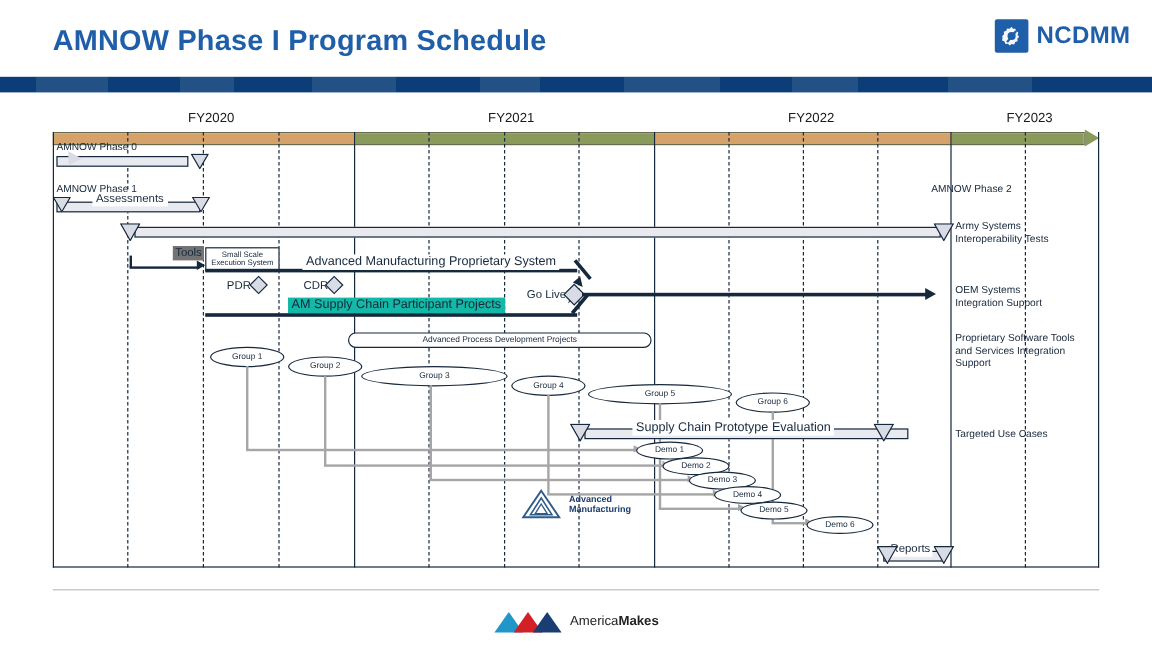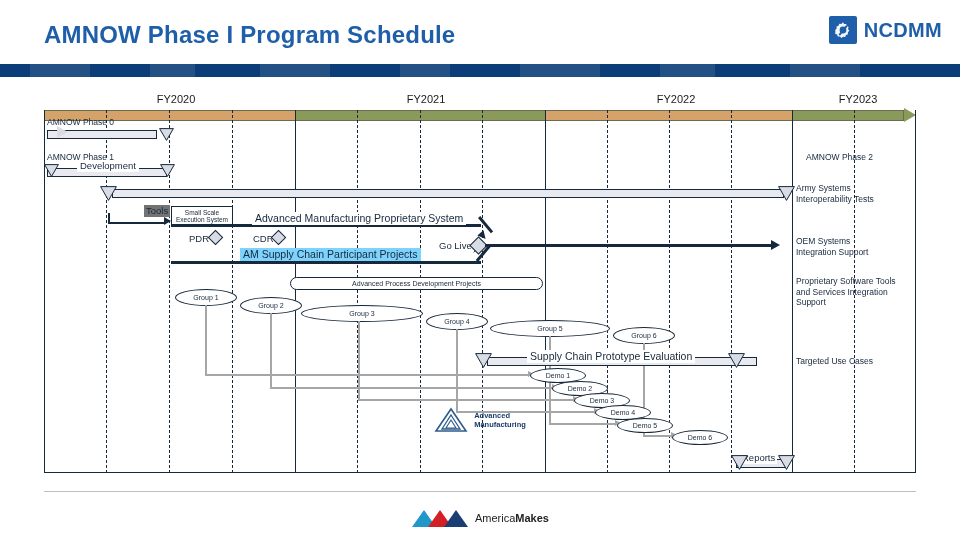--- a/index.html
+++ b/index.html
@@ -146,33 +146,33 @@
   <div class="sbar" style="left:47px;top:130px;width:110px;"></div>
   <div class="sbar-head" style="left:57px;top:126px;border-left-color:#D9DCE4;"></div>
   <div class="triw" style="left:159px;top:128px;">
     <svg width="15" height="13" viewBox="0 0 15 13">
         <polygon points="0.6,0.6 14.4,0.6 7.5,12.4" fill="#D9DCE4" stroke="#16283C" stroke-width="1"></polygon>
       </svg>
   </div>
 
   <div class="lbl" style="left:47px;top:152px;">AMNOW Phase 1</div>
   <div class="sbar" style="left:47px;top:168px;width:120px;"></div>
-  <div class="lbl med" style="left:77px;top:160px;background:#fff;padding:0 3px;">Development</div>
+  <div class="lbl med" style="left:77px;top:160px;background:#fff;padding:0 3px;">Assessments</div>
   <div class="triw" style="left:44px;top:164px;">
     <svg width="15" height="13" viewBox="0 0 15 13">
         <polygon points="0.6,0.6 14.4,0.6 7.5,12.4" fill="#D9DCE4" stroke="#16283C" stroke-width="1"></polygon>
       </svg>
   </div>
   <div class="triw" style="left:160px;top:164px;">
     <svg width="15" height="13" viewBox="0 0 15 13">
         <polygon points="0.6,0.6 14.4,0.6 7.5,12.4" fill="#D9DCE4" stroke="#16283C" stroke-width="1"></polygon>
       </svg>
   </div>
 
-  <div class="lbl" style="left:806px;top:152px;">AMNOW Phase 2</div>
+  <div class="lbl" style="left:776px;top:152px;">AMNOW Phase 2</div>
 
   <div class="sbar" style="left:112px;top:189px;width:672px;"></div>
   <div class="triw" style="left:100px;top:186px;">
     <svg width="17" height="15" viewBox="0 0 17 15">
         <polygon points="0.6,0.6 16.4,0.6 8.5,14.4" fill="#D9DCE4" stroke="#16283C" stroke-width="1"></polygon>
       </svg>
   </div>
   <div class="triw" style="left:778px;top:186px;">
     <svg width="17" height="15" viewBox="0 0 17 15">
         <polygon points="0.6,0.6 16.4,0.6 8.5,14.4" fill="#D9DCE4" stroke="#16283C" stroke-width="1"></polygon>
@@ -195,21 +195,21 @@
   <div class="navy" style="left:171px;top:224px;width:310px;height:2.6px;"></div>
   <div class="navy" style="left:478px;top:218px;width:2.6px;height:20px;transform:rotate(-40deg);transform-origin:top left;"></div>
   <div style="position:absolute;left:479px;top:232px;width:0;height:0;border-left:4.5px solid transparent;border-right:4.5px solid transparent;border-top:8px solid #16283C;transform:rotate(-40deg);"></div>
   <div class="lbl big" style="left:252px;top:212px;background:#fff;padding:0 3px;">Advanced Manufacturing Proprietary System</div>
 
   <div class="lbl med" style="left:189px;top:233px;">PDR</div>
   <div class="diamond" style="left:210px;top:232px;"></div>
   <div class="lbl med" style="left:253px;top:233px;">CDR</div>
   <div class="diamond" style="left:273px;top:232px;"></div>
 
-  <div class="lbl big" style="left:240px;top:248px;background:#7dd3fc;padding:0 3px;">AM Supply Chain Participant Projects</div>
+  <div class="lbl big" style="left:240px;top:248px;background:#14b8a6;padding:0 3px;">AM Supply Chain Participant Projects</div>
   <div class="navy" style="left:171px;top:261px;width:310px;height:2.6px;"></div>
   <div class="navy" style="left:478px;top:262px;width:2.6px;height:20px;transform:rotate(-140deg);transform-origin:top left;"></div>
   <div style="position:absolute;left:470px;top:243px;width:0;height:0;border-left:4.5px solid transparent;border-right:4.5px solid transparent;border-bottom:8px solid #16283C;transform:rotate(-40deg);"></div>
 
   <div class="lbl med" style="left:437px;top:240px;background:#fff;padding:0 2px;">Go Live</div>
   <div class="diamond" style="left:472px;top:239px;width:13px;height:13px;"></div>
   <div class="navy" style="left:485px;top:244px;width:288px;height:2.6px;"></div>
   <div style="position:absolute;left:771px;top:240px;width:0;height:0;border-top:5px solid transparent;border-bottom:5px solid transparent;border-left:9px solid #16283C;"></div>
 
   <div class="lbl" style="left:796px;top:236px;">

